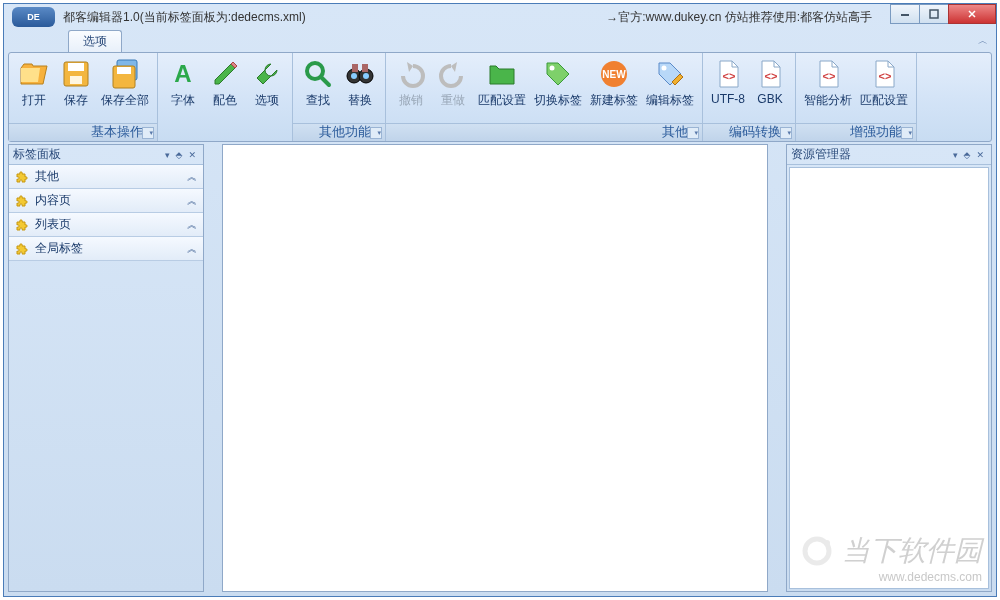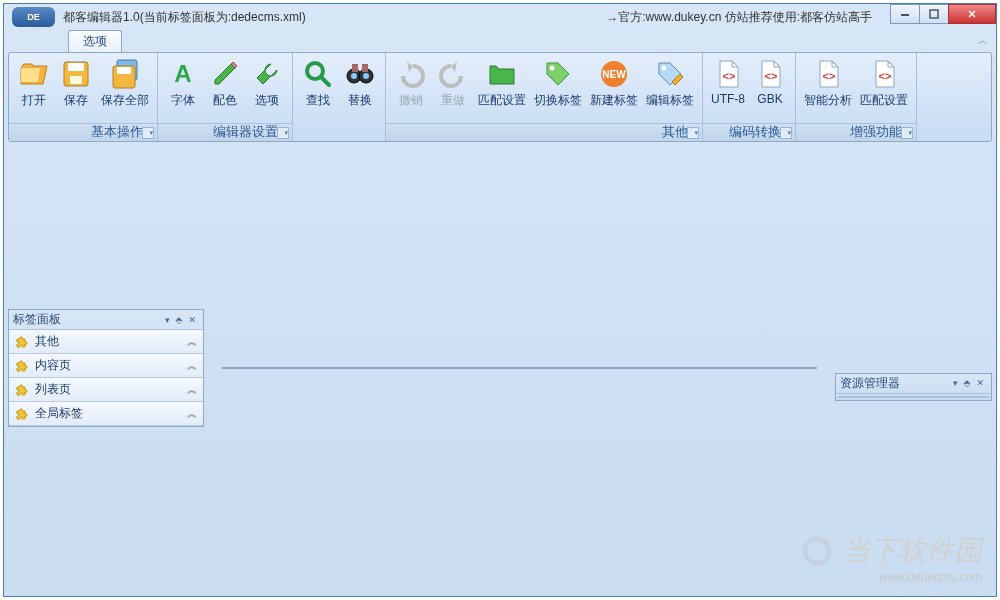--- a/index.html
+++ b/index.html
@@ -26,24 +26,24 @@
 .ribbon-group { border-right: 1px solid #a8c0dc; display: flex; flex-direction: column; }
 .ribbon-buttons { flex: 1; display: flex; align-items: flex-start; padding: 3px 4px; }
 .ribbon-btn { display: flex; flex-direction: column; align-items: center; justify-content: flex-start; padding: 2px 2px; min-width: 42px; font-size: 12px; color: #1a3a6a; cursor: pointer; }
 .ribbon-btn .icon { width: 32px; height: 32px; margin-bottom: 2px; display:flex; align-items:center; justify-content:center; }
 .ribbon-btn.disabled { color: #9aa8b8; }
 .ribbon-btn.wide { min-width: 56px; }
 .ribbon-group-label { height: 18px; line-height: 16px; text-align: right; font-size: 13px; color: #2a5a9a; background: linear-gradient(#d0e0f2,#c0d4ea); border-top: 1px solid #a8c0dc; padding-right: 14px; position:relative; }
 .ribbon-group-label::after { content:"▾"; font-size:7px; position:absolute; right:3px; bottom:2px; color:#5a7aaa; border:1px solid #9ab4d4; width:10px; height:10px; line-height:10px; background:#e0ecf8; }
 
 
-.content { display: flex; height: calc(100% - 26px - 22px - 90px); padding: 2px 4px 4px 4px; gap: 18px; align-items: center; }
+.content { display: flex; height: calc(100% - 26px - 22px - 90px); padding: 2px 4px 4px 4px; gap: 18px; }
 .panel { background: linear-gradient(#d7e6f7,#cadcf0); border: 1px solid #8fa8c8; display: flex; flex-direction: column; }
 .panel.left { width: 196px; }
-.panel.right { width: 157px; margin-top: 37px; }
+.panel.right { width: 206px; }
 .panel-header { height: 20px; display: flex; align-items: center; padding: 0 4px; font-size: 12px; color: #2a4a7a; border-bottom: 1px solid #a8c0dc; }
 .panel-title { flex: 1; }
 .panel-ctrl { font-size: 9px; color: #4a6a9a; padding: 0 3px; cursor:pointer; }
 .panel-body { flex: 1; background: #fff; margin: 2px; border: 1px solid #a8c0dc; overflow: auto; }
 .center { flex: 1; background: #fff; border: 1px solid #8fa8c8; }
 
 
 .accordion-item { height: 24px; display: flex; align-items: center; padding: 0 6px; background: linear-gradient(#f5f9ff,#e2ecf8); border-bottom: 1px solid #b8ccE4; font-size: 12px; color: #1a3a6a; cursor:pointer; }
 .accordion-item .puzzle { width:14px; height:14px; margin-right:6px; }
 .accordion-item .chev { margin-left: auto; font-size: 10px; color: #4a6a9a; }
@@ -145,21 +145,20 @@
           </div>
           <div class="ribbon-btn">
             <div class="icon">
               <svg width="32" height="32" viewBox="0 0 32 32">
                 <path d="M20 6 a6 6 0 1 0 6 6 L18 20 L12 26 L6 20 L14 12 Z" fill="#4ab54a" stroke="#2a7a2a"></path>
               </svg>
             </div>
             <span>选项</span>
           </div>
         </div>
-        <div class="ribbon-group-label">编辑器设置</div>
       </div>
       <div class="ribbon-group">
         <div class="ribbon-buttons">
           <div class="ribbon-btn">
             <div class="icon">
               <svg width="32" height="32" viewBox="0 0 32 32">
                 <circle cx="13" cy="13" r="8" fill="none" stroke="#2a9a4a" stroke-width="4"></circle>
                 <path d="M19 19 L27 27" stroke="#2a9a4a" stroke-width="4" stroke-linecap="round"></path>
               </svg>
             </div>
@@ -172,20 +171,21 @@
                 <circle cx="22" cy="18" r="7" fill="#333" stroke="#000"></circle>
                 <rect x="8" y="6" width="6" height="8" fill="#a66"></rect>
                 <rect x="18" y="6" width="6" height="8" fill="#a66"></rect>
                 <circle cx="10" cy="18" r="3" fill="#8cf"></circle>
                 <circle cx="22" cy="18" r="3" fill="#8cf"></circle>
               </svg>
             </div>
             <span>替换</span>
           </div>
         </div>
+        <div class="ribbon-group-label">其他功能</div>
       </div>
       <div class="ribbon-group">
         <div class="ribbon-buttons">
           <div class="ribbon-btn disabled">
             <div class="icon">
               <svg width="32" height="32" viewBox="0 0 32 32">
                 <path d="M18 8 A10 10 0 1 1 8 18" fill="none" stroke="#bdbdbd" stroke-width="4"></path>
                 <path d="M12 4 L18 8 L14 14 Z" fill="#bdbdbd"></path>
               </svg>
             </div>

